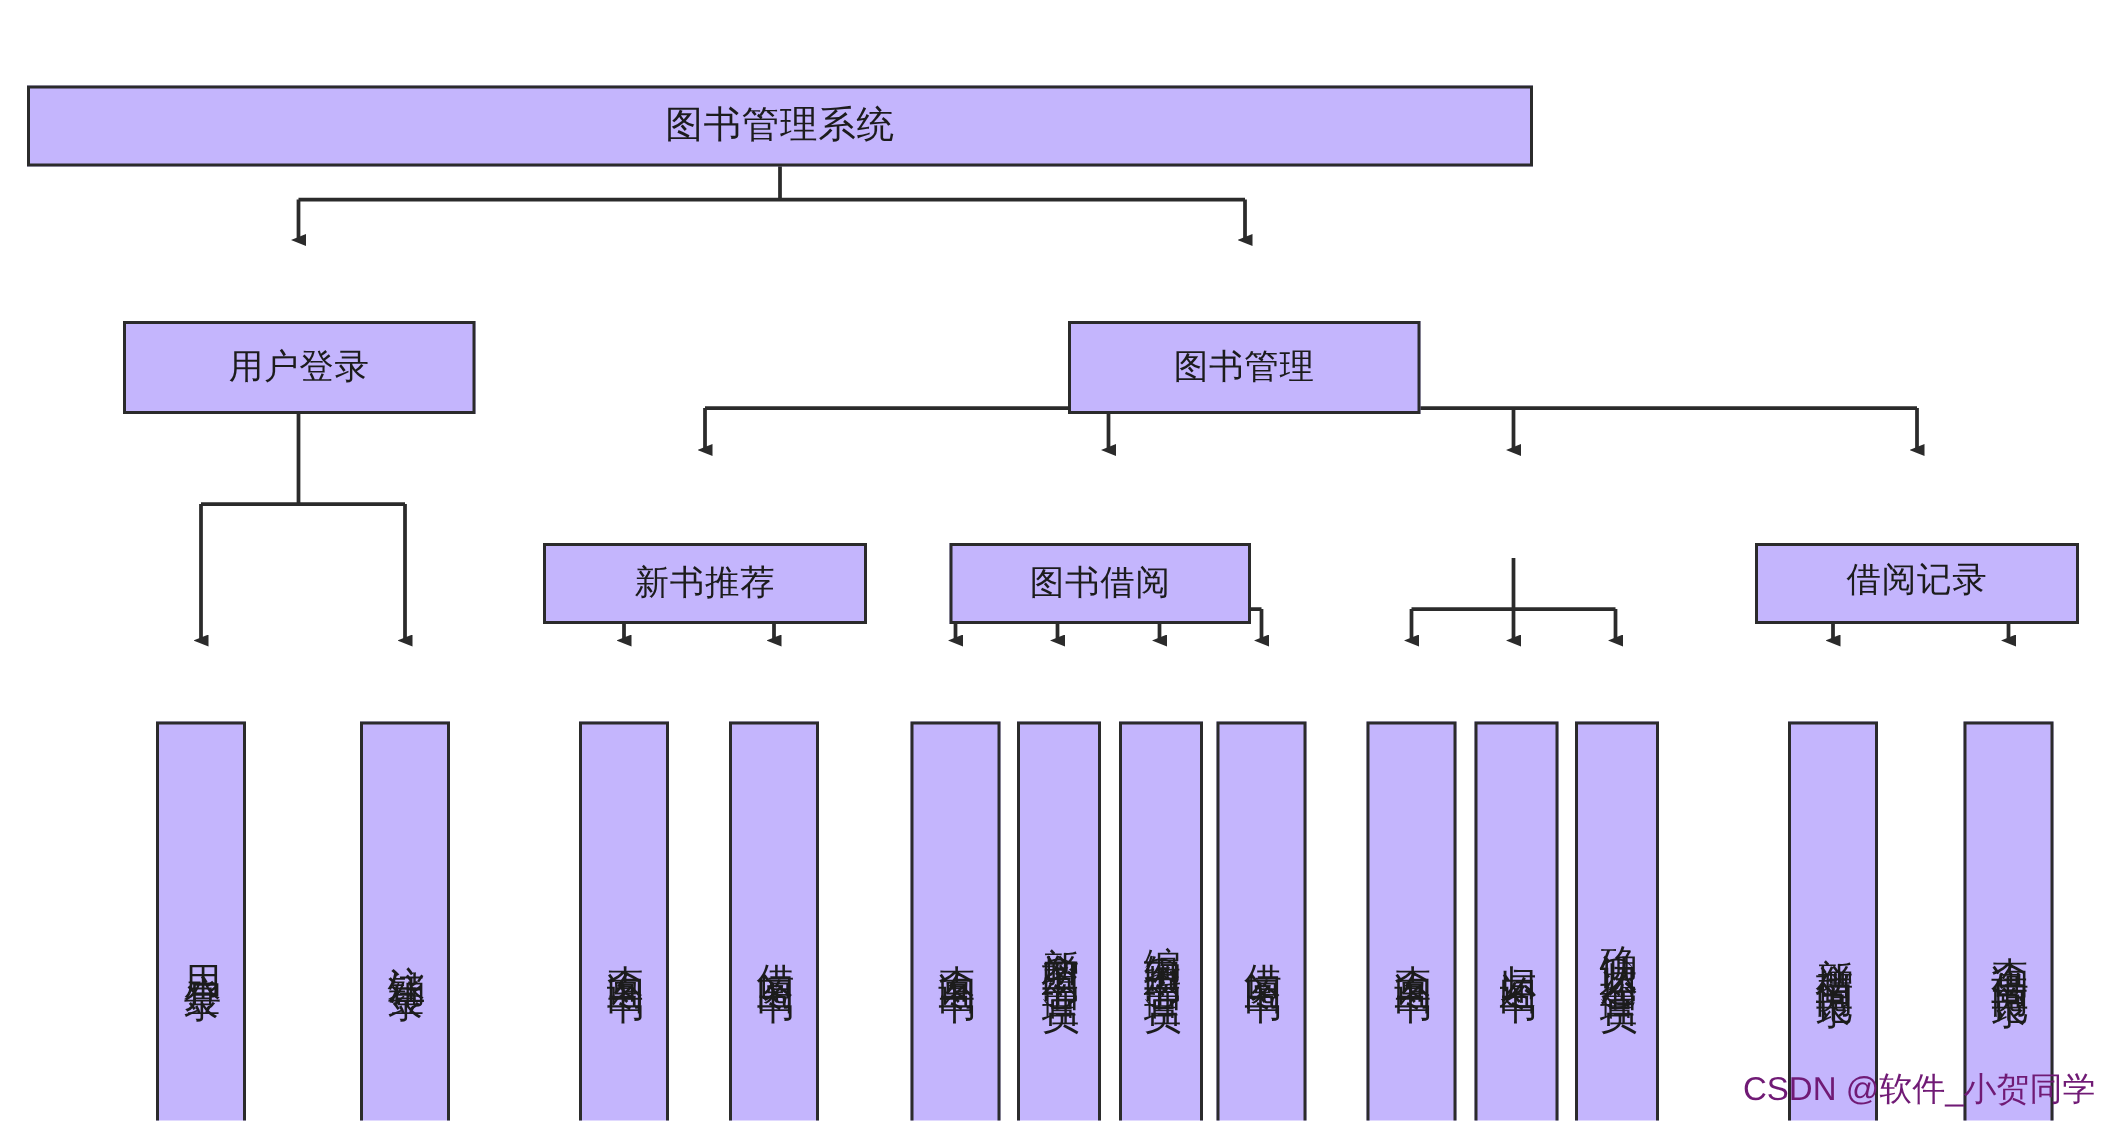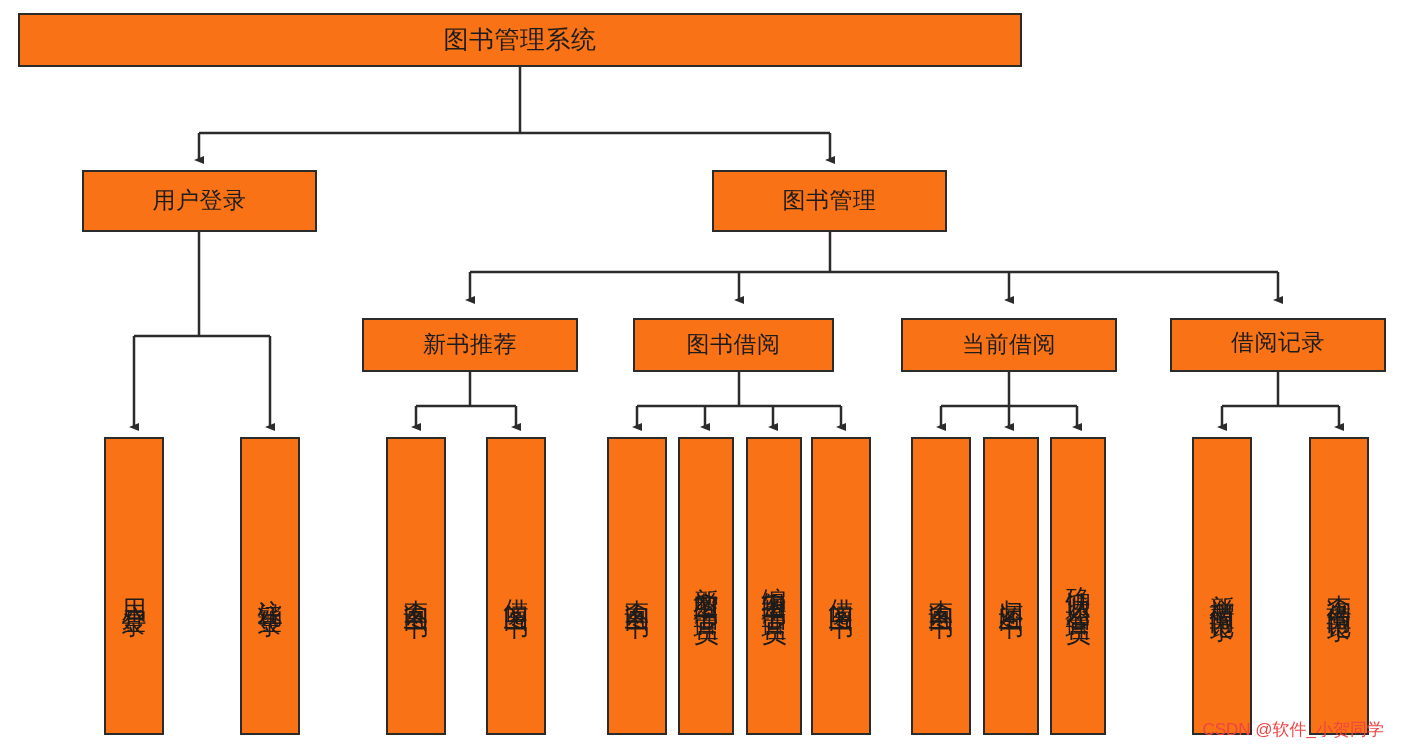--- a/index.html
+++ b/index.html
@@ -9,27 +9,28 @@
     font-family:"Liberation Sans","DejaVu Sans",sans-serif;
     overflow:hidden;
     position:relative;
   }
   #canvas{position:absolute;left:0;top:0;width:1405px;height:747px;}
   #edges{position:absolute;left:0;top:0;width:1405px;height:747px;pointer-events:none;}
 
   .node{
     position:absolute;
     box-sizing:border-box;
-    background:#f97316;
+    background:#c4b5fd;
     border:2.5px solid #2b2b2b;
     display:flex;
     align-items:center;
     justify-content:center;
     color:#1c1c1c;
     letter-spacing:.5px;
+    margin-top:44px;
   }
   .node .label{
     display:block;
     text-align:center;
     line-height:1.18;
     white-space:nowrap;
   }
   .node.h .label{font-size:23px;}
   .node.root .label{font-size:25px;}
 
@@ -45,24 +46,24 @@
     font-size:25px;
     line-height:1.0;
     letter-spacing:5px;
     white-space:nowrap;
     max-height:290px;
   }
   .node.v.tall .label{max-height:286px;}
 
   #watermark{
     position:absolute;
-    right:21px;
+    right:8px;
     bottom:6px;
-    font-size:17px;
-    color:#ef4444;
+    font-size:22px;
+    color:#701a75;
     white-space:nowrap;
     user-select:none;
   }
 </style>
 </head>
 <body>
 
 <div id="canvas">
 
   <svg id="edges" viewBox="0 0 1405 747">
@@ -125,23 +126,20 @@
   <div class="node h" style="left:362px;top:318px;width:216px;height:54px;">
     <span class="label">新书推荐</span>
   </div>
 
   <div class="node h" style="left:712px;top:170px;width:235px;height:62px;">
     <span class="label">图书管理</span>
   </div>
   <div class="node h" style="left:633px;top:318px;width:201px;height:54px;">
     <span class="label">图书借阅</span>
   </div>
-  <div class="node h" style="left:901px;top:318px;width:216px;height:54px;">
-    <span class="label">当前借阅</span>
-  </div>
   <div class="node h" style="left:1170px;top:318px;width:216px;height:54px;font-family:Liberation Mono, monospace;">
     <span class="label">借阅记录</span>
   </div>
 
   <div class="node v" style="left:104px;top:437px;width:60px;height:298px;">
     <span class="label">用户登录</span>
   </div>
   <div class="node v" style="left:240px;top:437px;width:60px;height:298px;">
     <span class="label">注销登录</span>
   </div>

